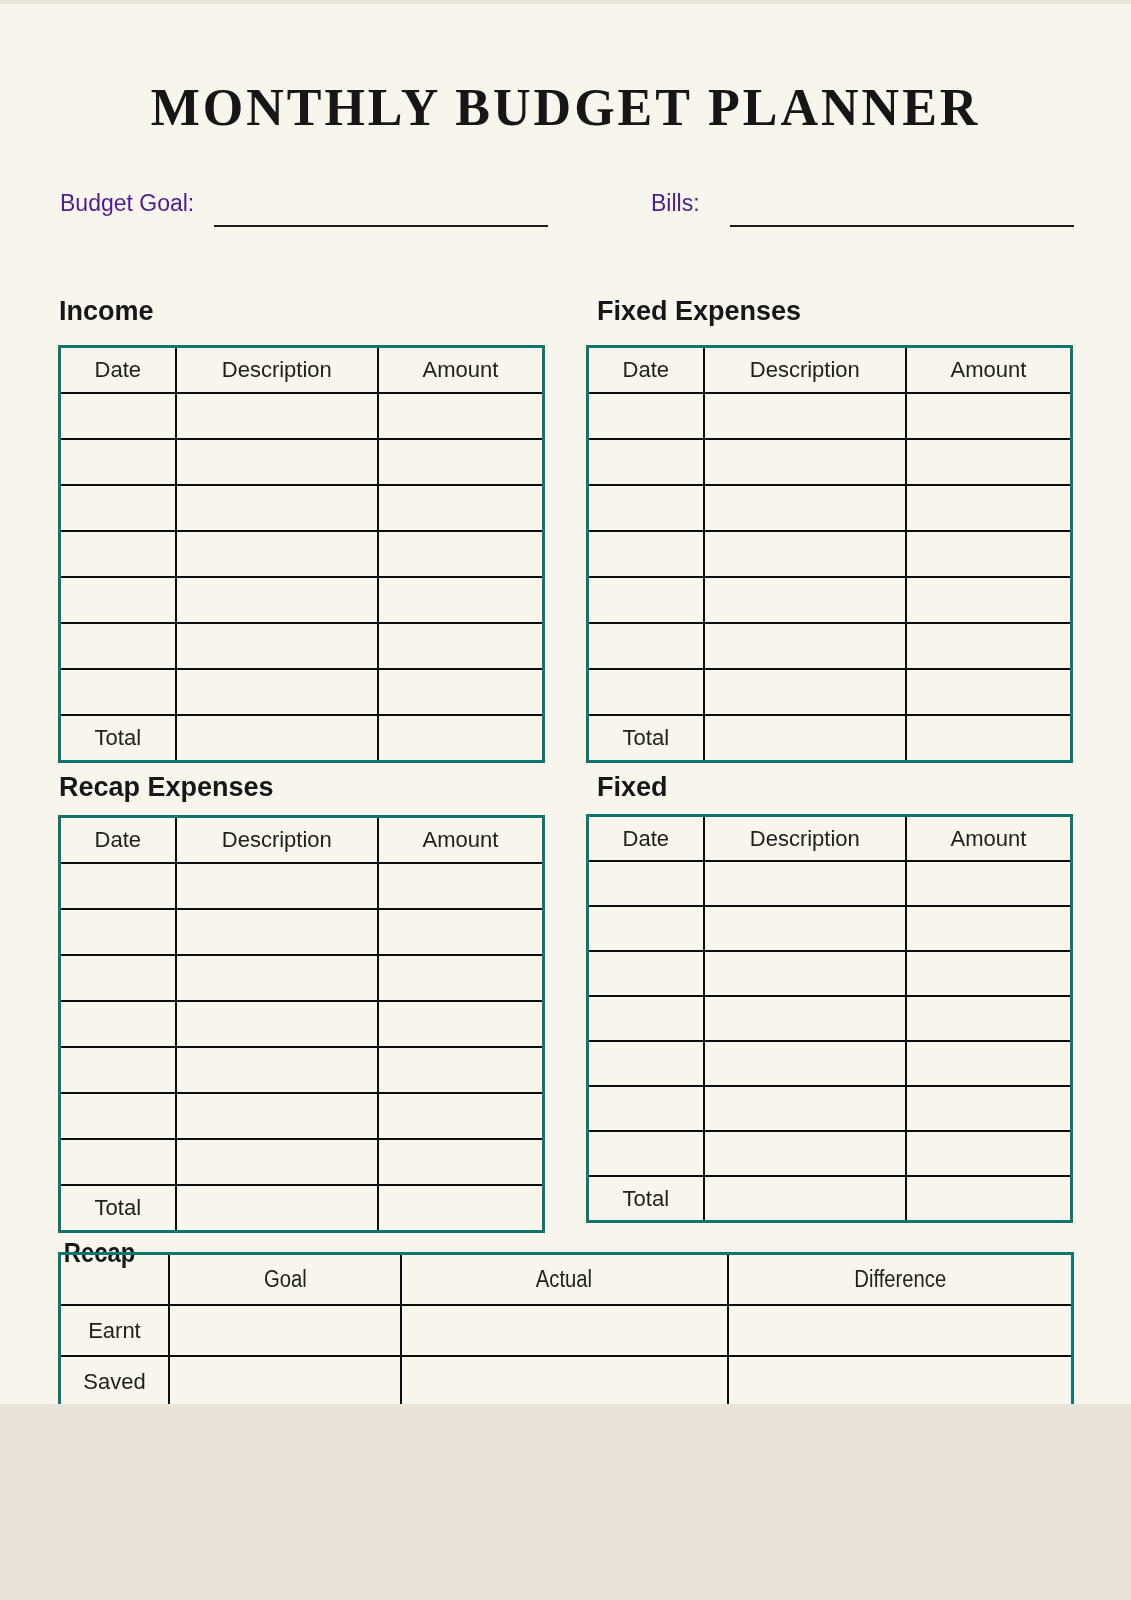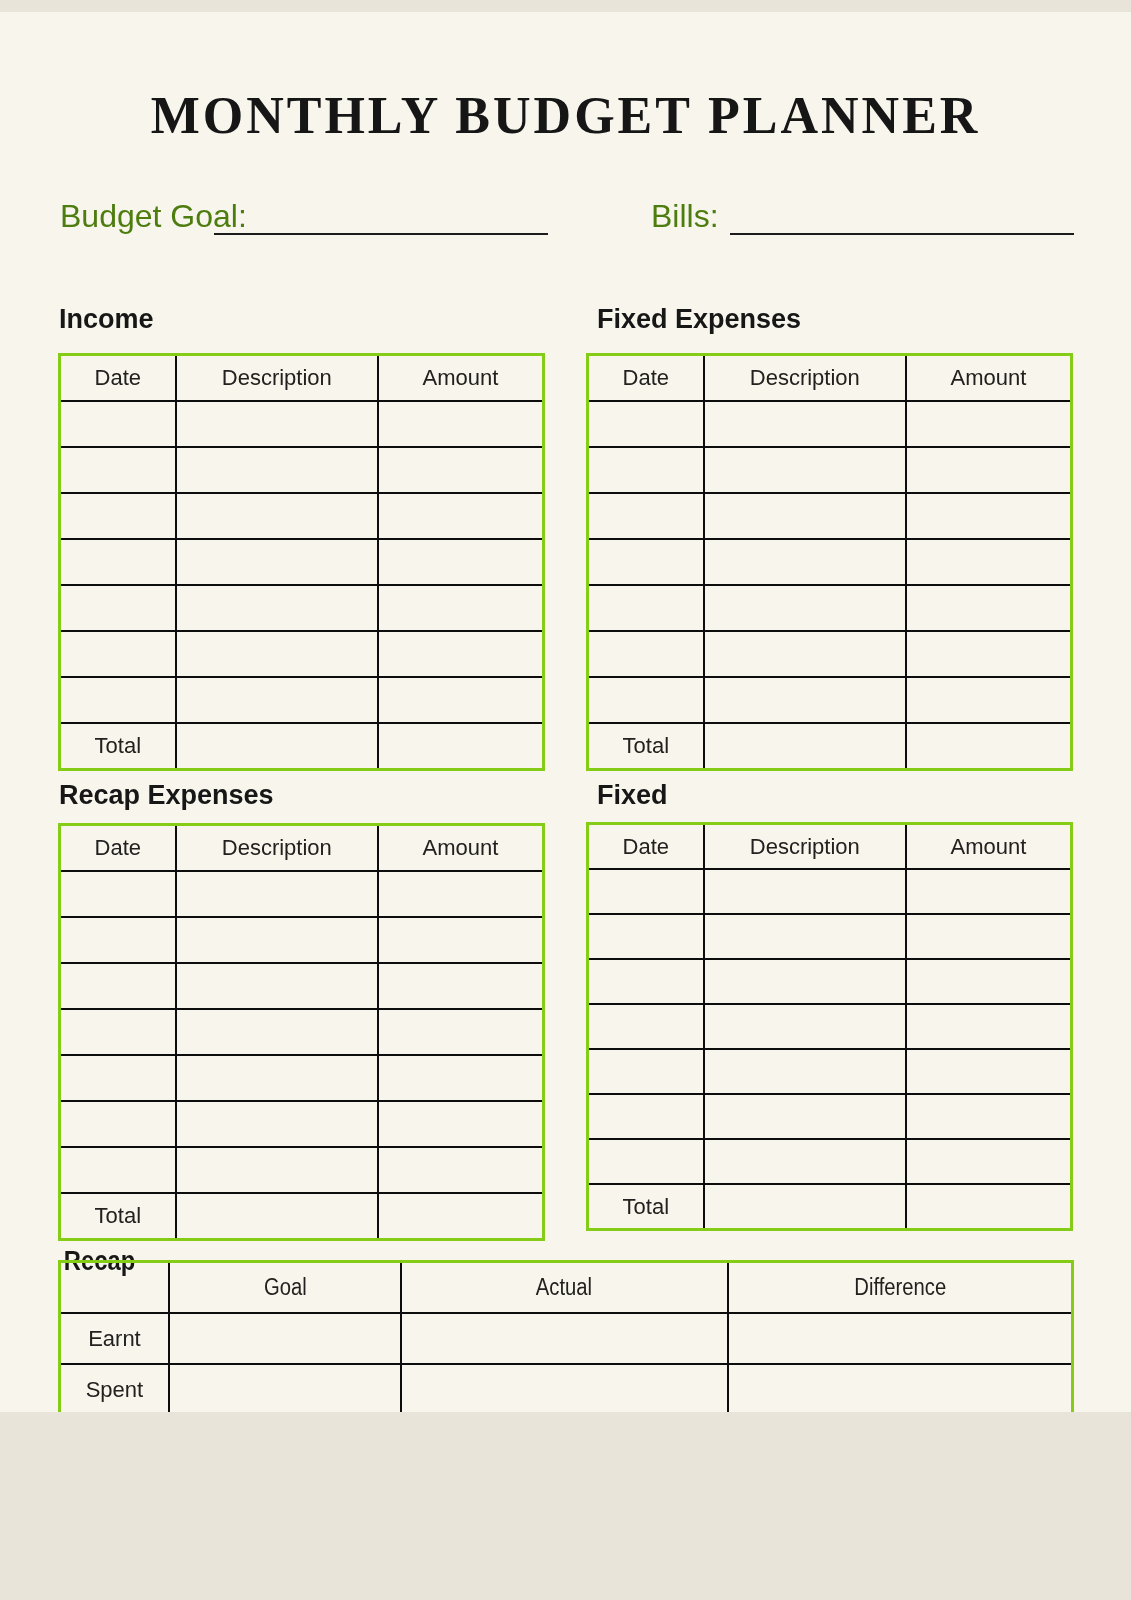--- a/index.html
+++ b/index.html
@@ -2,46 +2,46 @@
 <html><head>
 <meta charset="utf-8">
 <style>
   html,body { margin:0; padding:0; background:#e8e4da; }
   .page {
     position:relative;
     width:1131px; height:1400px;
     background:#F8F5EC;
     font-family:"Liberation Sans", sans-serif;
     color:#1E1E1E;
-    margin:12px auto;
+    margin:4px auto;
     overflow:hidden;
   }
   .title {
     position:absolute; top:74px; left:0; width:100%;
     margin:0; text-align:center;
     font-family:"Liberation Serif", serif;
     font-weight:700; font-size:52px; letter-spacing:3px;
     color:#161616;
   }
   .field-label {
-    position:absolute; font-size:32px; color:#4d7c0f; white-space:nowrap;
+    position:absolute; font-size:23px; color:#4c1d95; white-space:nowrap;
   }
   .rule {
     position:absolute; height:2px; background:#1c1c1c;
   }
   .section-heading {
     position:absolute; margin:0;
     font-size:27px; font-weight:700; color:#171717; white-space:nowrap;
   }
   table {
     position:absolute;
     border-collapse:collapse; table-layout:fixed;
     background:transparent;
   }
-  table { border:3px solid #84cc16; }
+  table { border:3px solid #0f766e; }
   th, td {
     border:2px solid #0D0D0D;
     padding:0; text-align:center; vertical-align:middle;
     font-size:22px; font-weight:400; color:#22211F;
     overflow:hidden;
   }
   .t-data th, .t-data td { height:44px; }
   #t-bills th, #t-bills td { height:43px; }
   #t-recap th, #t-recap td { height:49px; }
   #t-recap th { font-size:23px; }
@@ -326,26 +326,20 @@
       </tr>
     </thead>
     <tbody>
       <tr>
         <td>Earnt</td>
         <td></td>
         <td></td>
         <td></td>
       </tr>
       <tr>
-        <td>Spent</td>
-        <td></td>
-        <td></td>
-        <td></td>
-      </tr>
-      <tr>
         <td>Saved</td>
         <td></td>
         <td></td>
         <td></td>
       </tr>
     </tbody>
   </table>
 
 </div>
 

